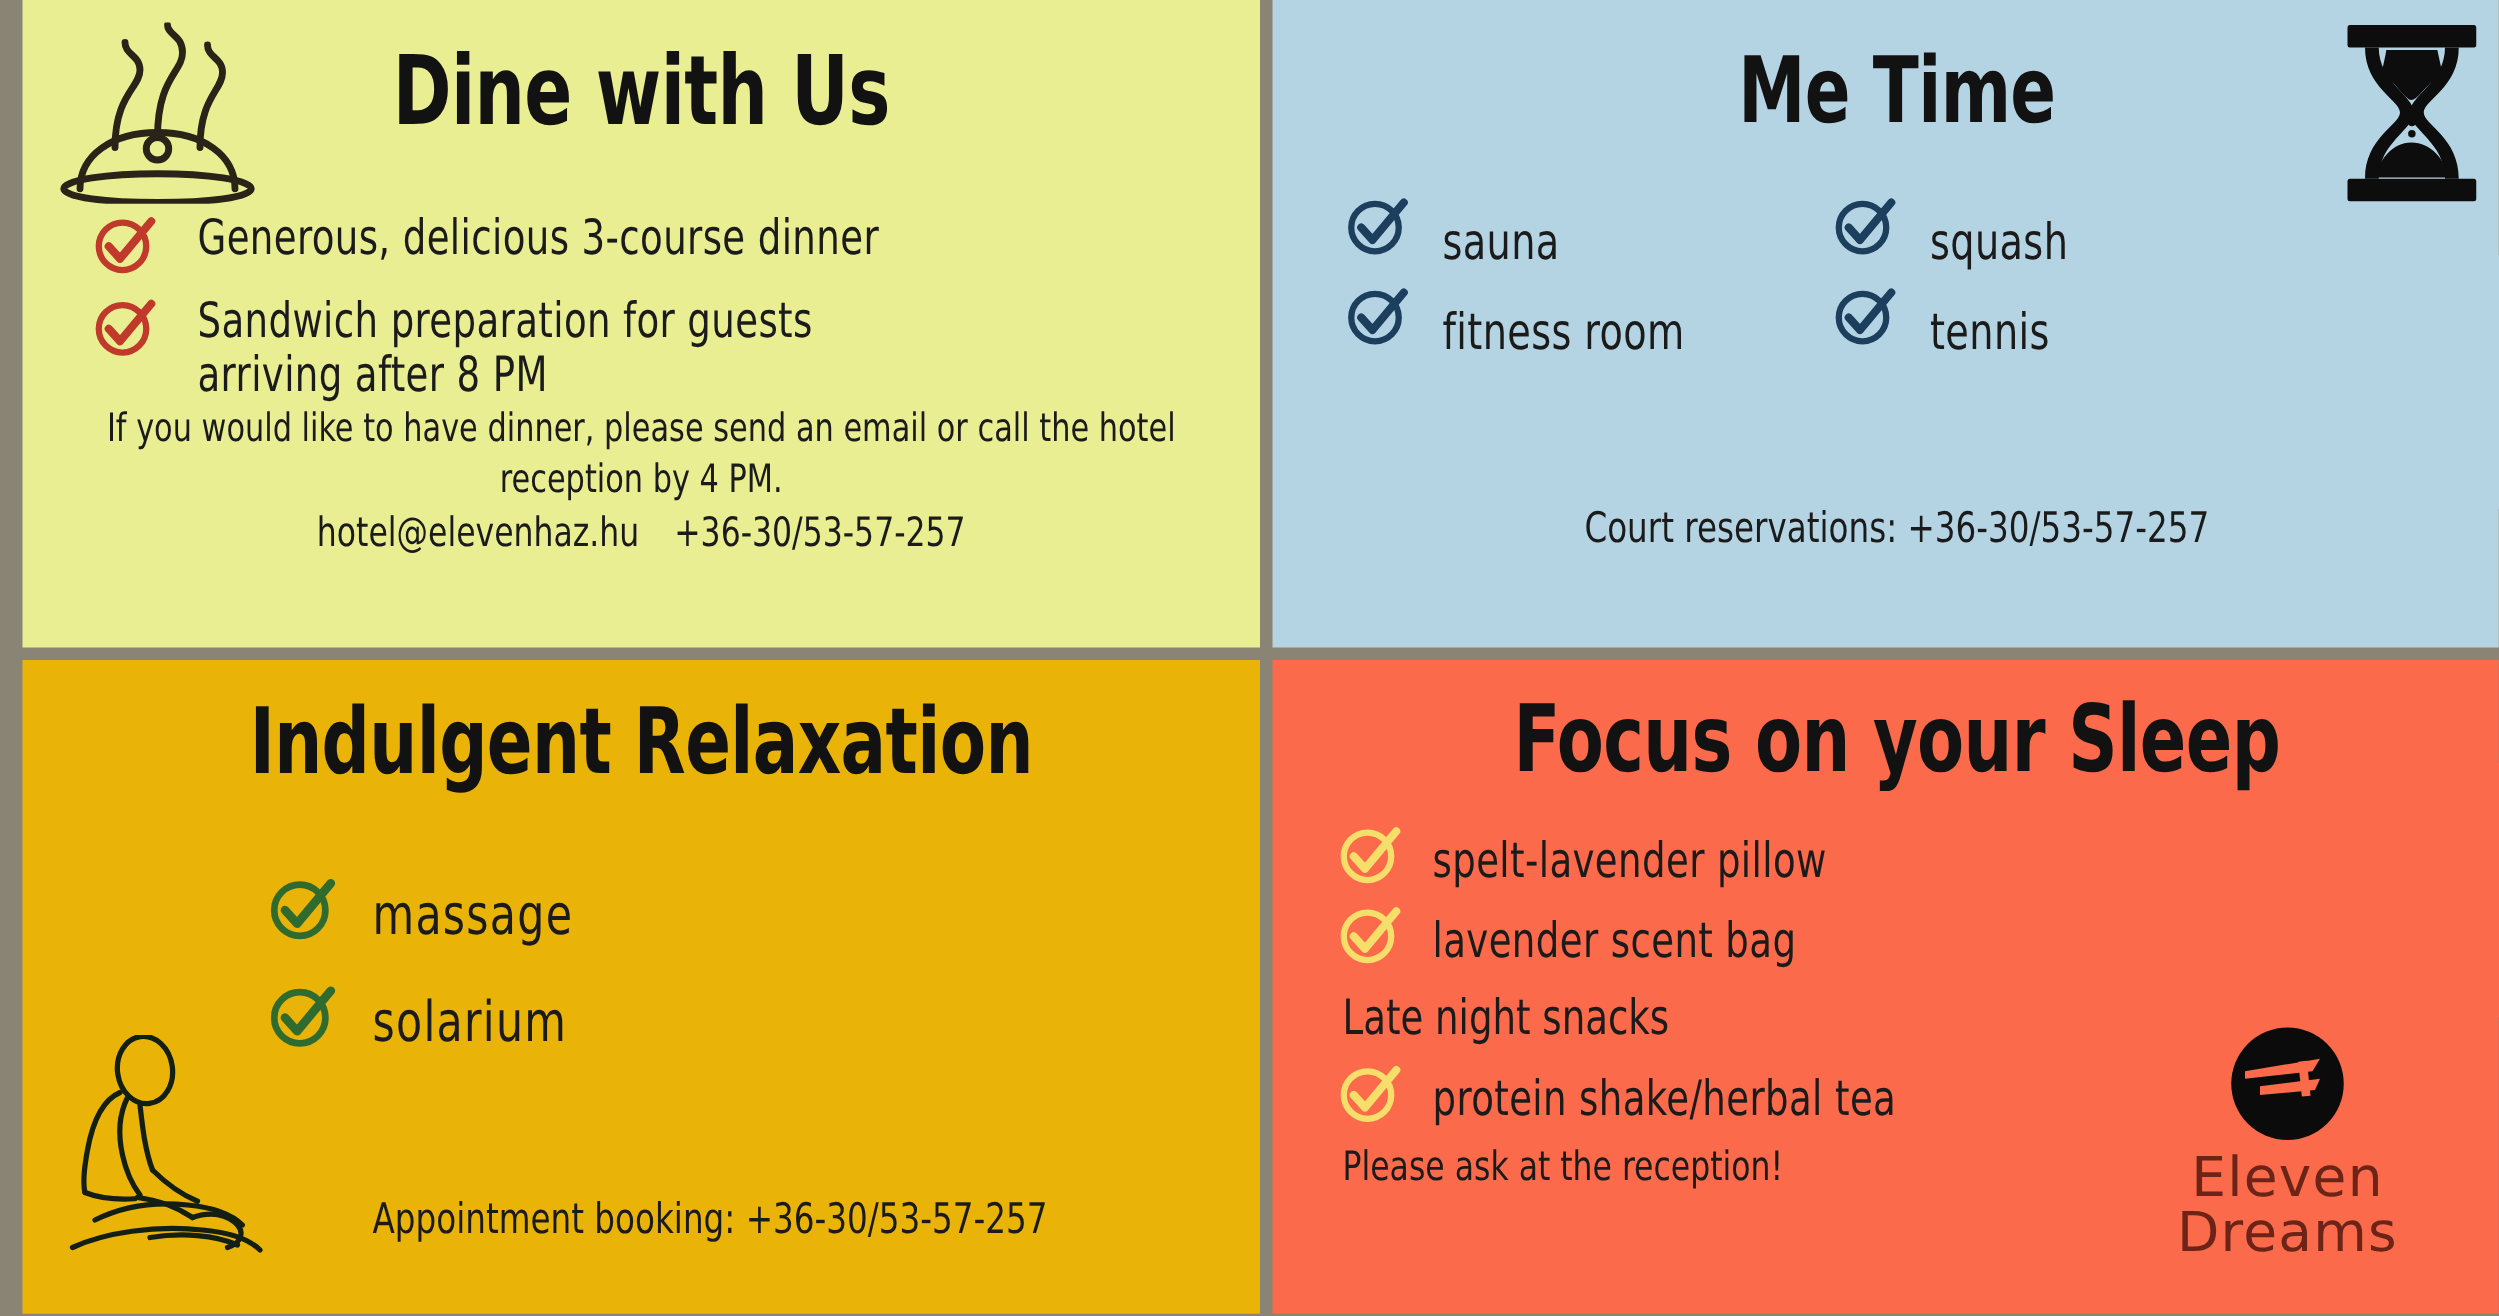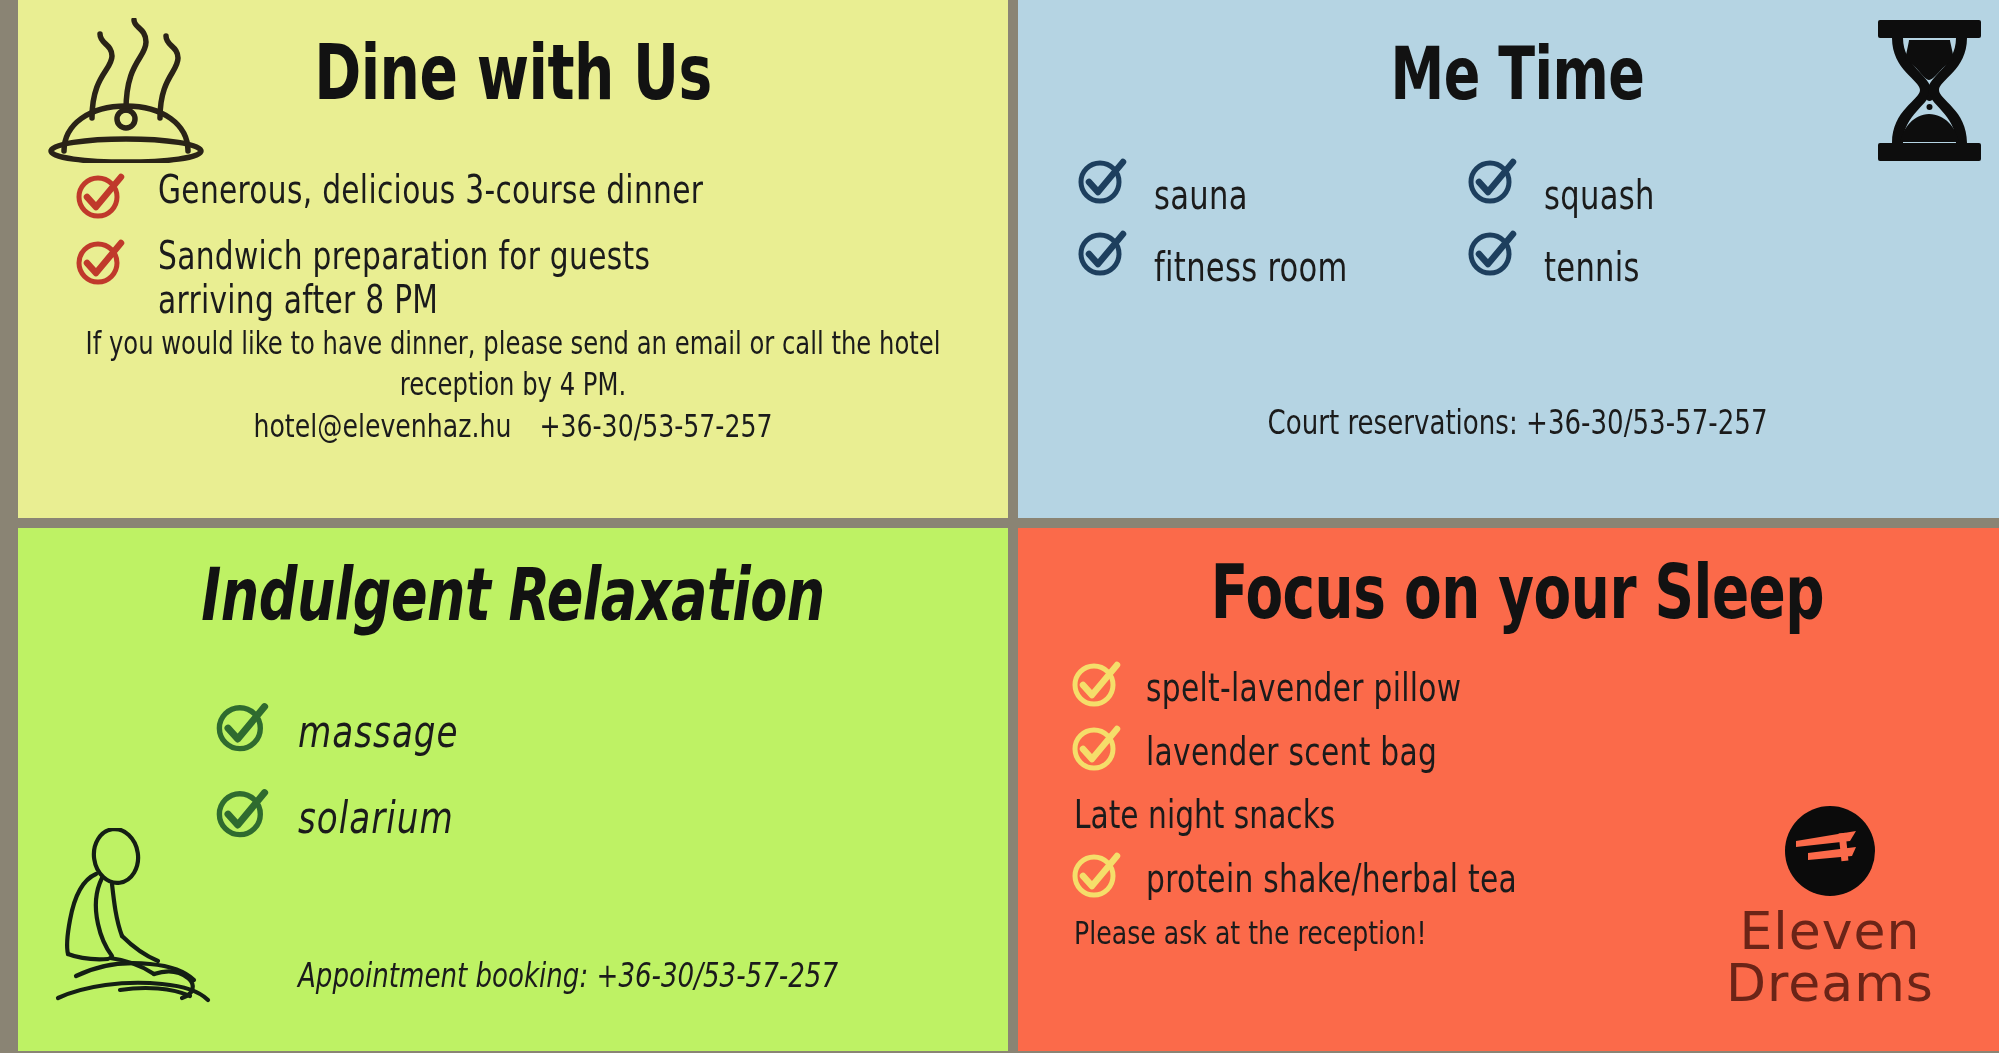--- a/index.html
+++ b/index.html
@@ -27,21 +27,21 @@
     box-sizing: border-box;
   }
 
   .panel {
     position: relative;
     overflow: hidden;
     box-sizing: border-box;
   }
   .p-dine  { background: #e9ee92; }
   .p-me    { background: #b5d4e3; }
-  .p-relax { background: #bef264; font-style: italic; }
+  .p-relax { background: #eab308; }
   .p-sleep { background: #fb6a4a; }
 
   
   .heading {
     font-family: "DejaVu Sans Condensed", "Liberation Sans Narrow", "Liberation Sans", sans-serif;
     font-weight: 700;
     color: #121212;
     letter-spacing: -0.5px;
     text-align: center;
     line-height: 1;
@@ -161,21 +161,21 @@
   .brand {
     position: absolute;
     right: 22px;
     bottom: 42px;
     width: 330px;
     text-align: center;
   }
   .brand-mark { display: block; margin: 0 auto 2px auto; }
   .brand-name {
     font-family: "DejaVu Sans", "Liberation Sans", sans-serif;
-    font-size: 52px;
+    font-size: 44px;
     color: #6b2417;
     letter-spacing: 1px;
     line-height: 1;
   }
 </style>
 </head>
 <body>
 
 <div id="board">
 

